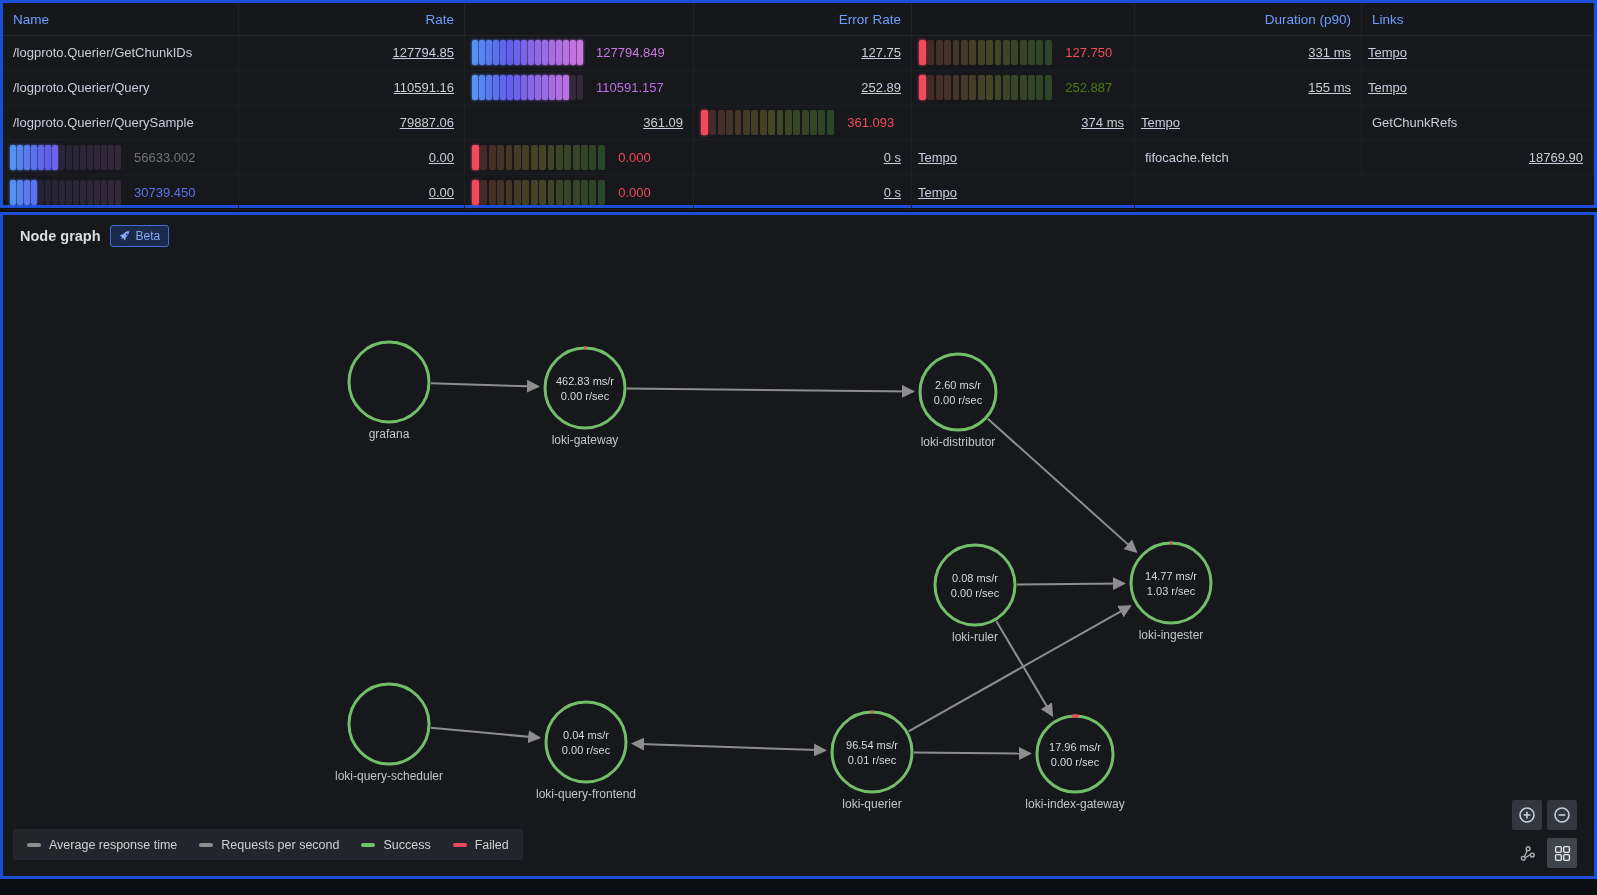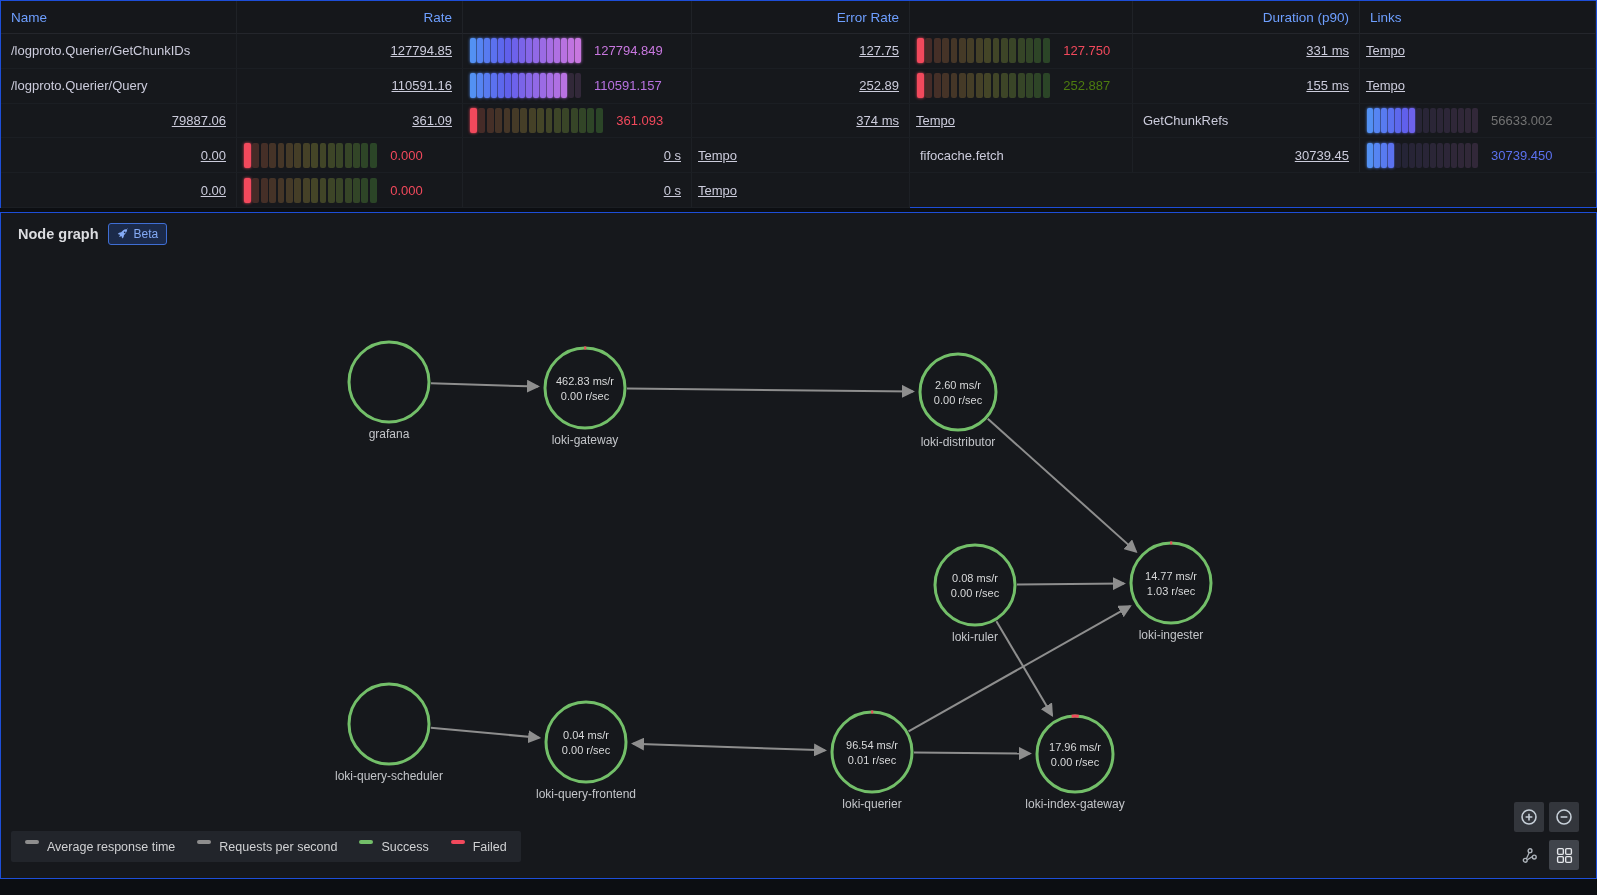--- a/index.html
+++ b/index.html
@@ -1,20 +1,20 @@
 <!DOCTYPE html>
 <html><head>
 <meta charset="utf-8">
 <style>
   * { box-sizing: border-box; }
   html,body { margin:0; padding:0; background:#0c0e12; }
   body { font-family:"Liberation Sans", sans-serif; }
   .page { position:relative; width:1597px; height:895px; background:#0c0e12; overflow:hidden; }
 
-  .panel { position:absolute; background:#16181c; border:1px solid #1d4ed8; }
+  .panel { position:absolute; background:#16181c; border:3px solid #1d4ed8; }
   .table-panel { left:0; top:0; width:1597px; height:208px; }
   .graph-panel { left:0; top:212px; width:1597px; height:667px; }
 
   
   .tbl { display:grid; grid-template-columns:236px 226px 229px 218px 223px 227px auto; width:100%; }
   .hcell { height:33px; line-height:33px; font-size:13.5px; color:#6e9fff; padding:0 10px;
            border-right:1px solid #1f2227; border-bottom:1px solid #24262c; white-space:nowrap;
            overflow:hidden; background:#15171b; }
   .hcell.right { text-align:right; }
   .cell { height:34.8px; display:flex; align-items:center; font-size:13px; color:#ccccdc;
@@ -33,21 +33,21 @@
   .beta-badge { display:inline-flex; align-items:center; gap:5px; height:22px; padding:0 8px;
                 border:1px solid #3f6ed4; background:#1b2a4a; border-radius:3px;
                 color:#84aaf5; font-size:12px; cursor:pointer; }
   .beta-badge svg { display:block; }
 
   .graph-svg { position:absolute; left:0; top:0; width:1597px; height:895px; pointer-events:none; }
   .graph-svg .node { pointer-events:auto; cursor:pointer; }
 
   .legend { position:absolute; left:10px; bottom:16px; display:flex; align-items:center; gap:22px;
             background:#22252b; border-radius:2px; padding:0 14px; height:31px; }
-  .legend-item { display:flex; align-items:flex-start; gap:8px; }
+  .legend-item { display:flex; align-items:center; gap:8px; }
   .legend-swatch { width:14px; height:4px; border-radius:2px; display:block; }
   .legend-label { font-size:12.5px; color:#d0d1d3; }
 
   .ctl-group { position:absolute; right:17px; display:flex; gap:5px; }
   .ctl-zoom { bottom:46px; }
   .ctl-layout { bottom:8px; }
   .ctl-btn { width:30px; height:30px; border:none; border-radius:2px; background:#33363c;
              display:flex; align-items:center; justify-content:center; cursor:pointer; padding:0; }
   .ctl-btn.ghost { background:transparent; }
   .ctl-btn.lit { background:#40444b; }
@@ -171,20 +171,21 @@
             <i style="width: 6.9px; background: rgb(43, 69, 39);"></i>
           </span>
           <span class="gauge-val" style="color: #4d7c0f;">252.887</span>
         </div>
         <div class="cell right">
           <span class="u">155 ms</span>
         </div>
         <div class="cell " style="padding-left: 6px;">
           <span class="u">Tempo</span>
         </div>
+        <div class="cell ">/logproto.Querier/QuerySample</div>
         <div class="cell right">
           <span class="u">79887.06</span>
         </div>
         <div class="cell right">
           <span class="u">361.09</span>
         </div>
         <div class="cell gauge-cell">
           <span class="lcd">
             <i style="width: 6.9px; background: rgb(242, 73, 92); box-shadow: rgb(242, 73, 92) 0px 0px 3px;"></i>
             <i style="width: 6.9px; background: rgb(69, 43, 39);"></i>
@@ -258,21 +259,21 @@
           <span class="gauge-val" style="color: rgb(242, 73, 92);">0.000</span>
         </div>
         <div class="cell right">
           <span class="u">0 s</span>
         </div>
         <div class="cell " style="padding-left: 6px;">
           <span class="u">Tempo</span>
         </div>
         <div class="cell ">fifocache.fetch</div>
         <div class="cell right">
-          <span class="u">30739.45</span>
+          <span class="u">18769.90</span>
         </div>
         <div class="cell gauge-cell">
           <span class="lcd">
             <i style="width: 5.5px; background: rgb(83, 145, 243); box-shadow: rgb(83, 145, 243) 0px 0px 3px;"></i>
             <i style="width: 5.5px; background: rgb(86, 133, 242); box-shadow: rgb(86, 133, 242) 0px 0px 3px;"></i>
             <i style="width: 5.5px; background: rgb(88, 123, 240); box-shadow: rgb(88, 123, 240) 0px 0px 3px;"></i>
             <i style="width: 5.5px; background: rgb(91, 113, 239); box-shadow: rgb(91, 113, 239) 0px 0px 3px;"></i>
             <i style="width: 5.5px; background: rgb(36, 35, 54);"></i>
             <i style="width: 5.5px; background: rgb(37, 36, 54);"></i>
             <i style="width: 5.5px; background: rgb(39, 36, 54);"></i>

